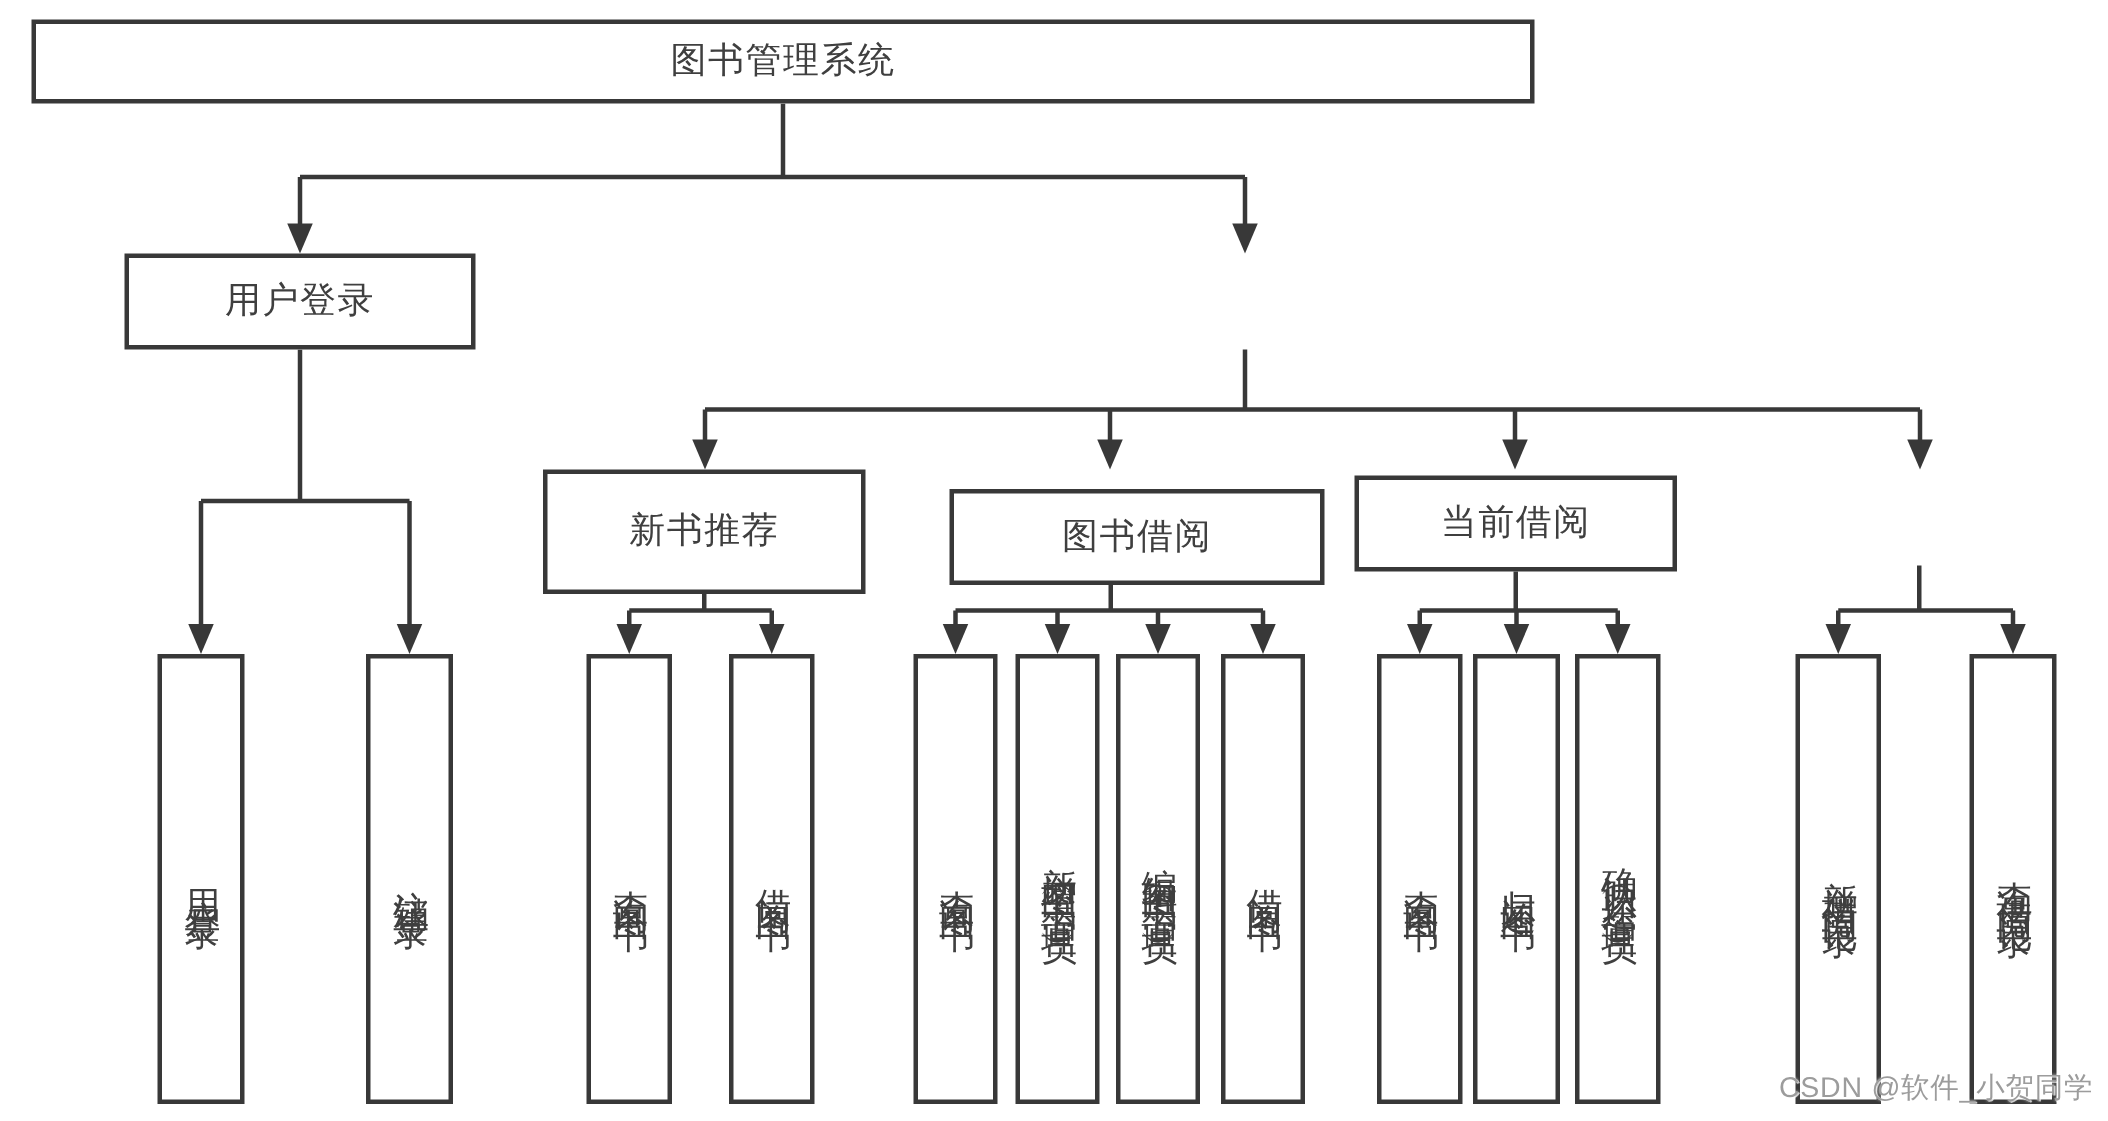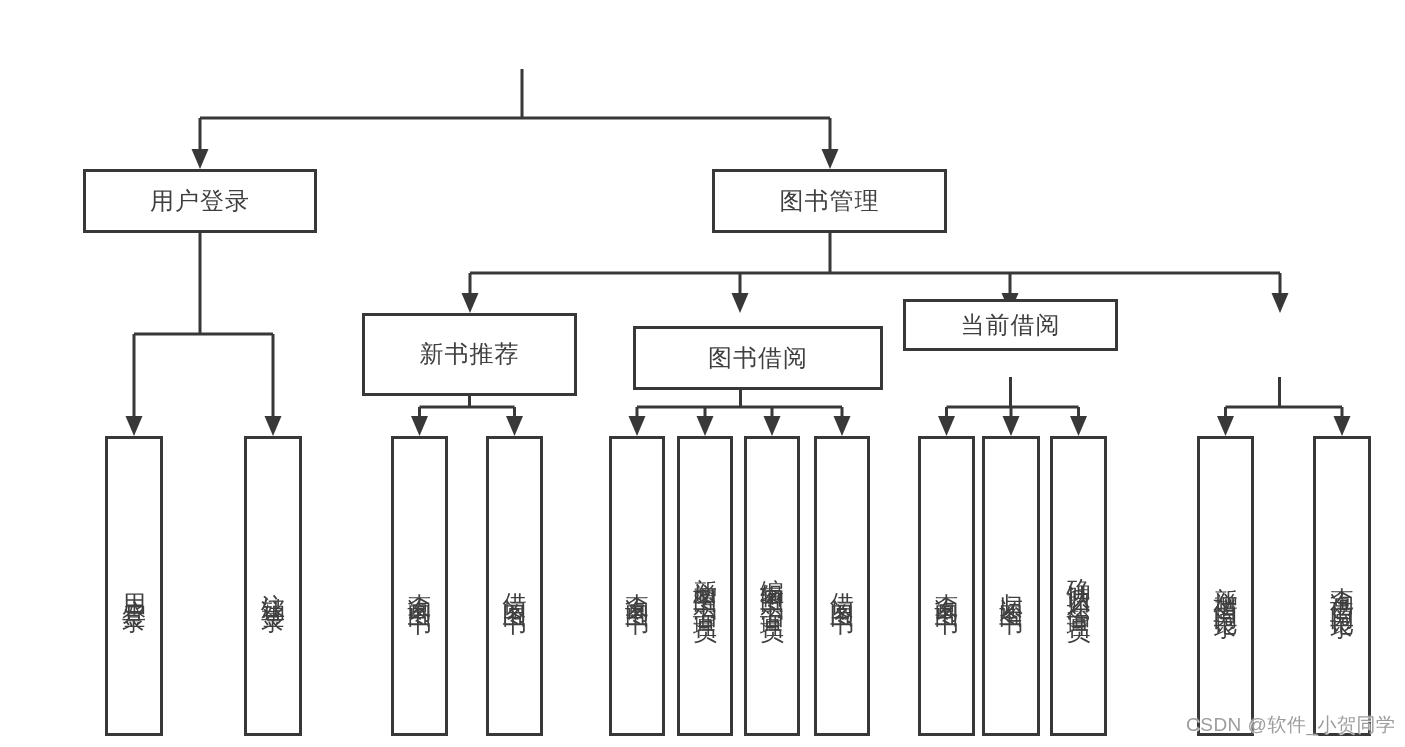--- a/index.html
+++ b/index.html
@@ -81,35 +81,35 @@
       <polygon points="763.5,416 780.5,416 772,436"></polygon>
       <polygon points="833.5,416 850.5,416 842,436"></polygon>
       <polygon points="938,416 955,416 946.5,436"></polygon>
       <polygon points="1002.5,416 1019.5,416 1011,436"></polygon>
       <polygon points="1070,416 1087,416 1078.5,436"></polygon>
       <polygon points="1217,416 1234,416 1225.5,436"></polygon>
       <polygon points="1333.5,416 1350.5,416 1342,436"></polygon>
     </g>
   </svg>
 
+  <div class="box h" style="left:21px;top:13px;width:1002px;height:56px">
+    <span class="lbl">图书管理系统</span>
+  </div>
 
   <div class="box h" style="left:83px;top:169px;width:234px;height:64px">
     <span class="lbl">用户登录</span>
-  </div>
-  <div class="box h" style="left:712px;top:169px;width:235px;height:64px">
-    <span class="lbl">图书管理</span>
   </div>
 
   <div class="box h" style="left:362px;top:313px;width:215px;height:83px">
     <span class="lbl">新书推荐</span>
   </div>
   <div class="box h" style="left:633px;top:326px;width:250px;height:64px">
     <span class="lbl">图书借阅</span>
   </div>
-  <div class="box h" style="left:903px;top:299px;width:215px;height:52px">
+  <div class="box h" style="left:903px;top:317px;width:215px;height:64px">
     <span class="lbl">当前借阅</span>
   </div>
 
   <div class="box v" style="left:105px;top:436px;width:58px;height:300px">
     <span class="lbl">用户登录</span>
   </div>
   <div class="box v" style="left:244px;top:436px;width:58px;height:300px">
     <span class="lbl">注销登录</span>
   </div>
 

